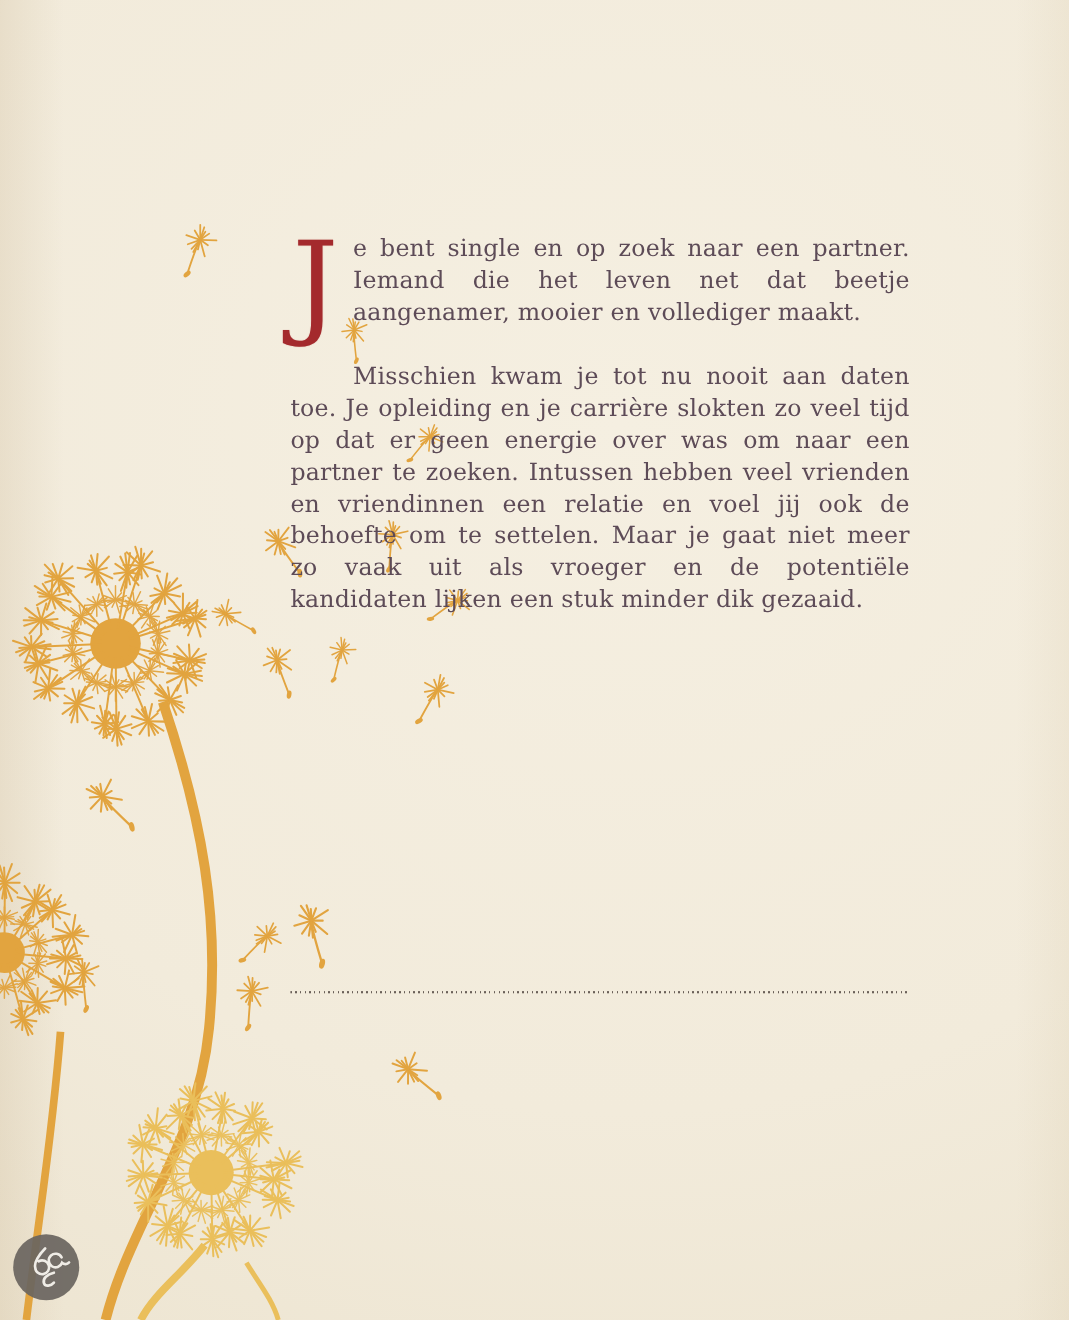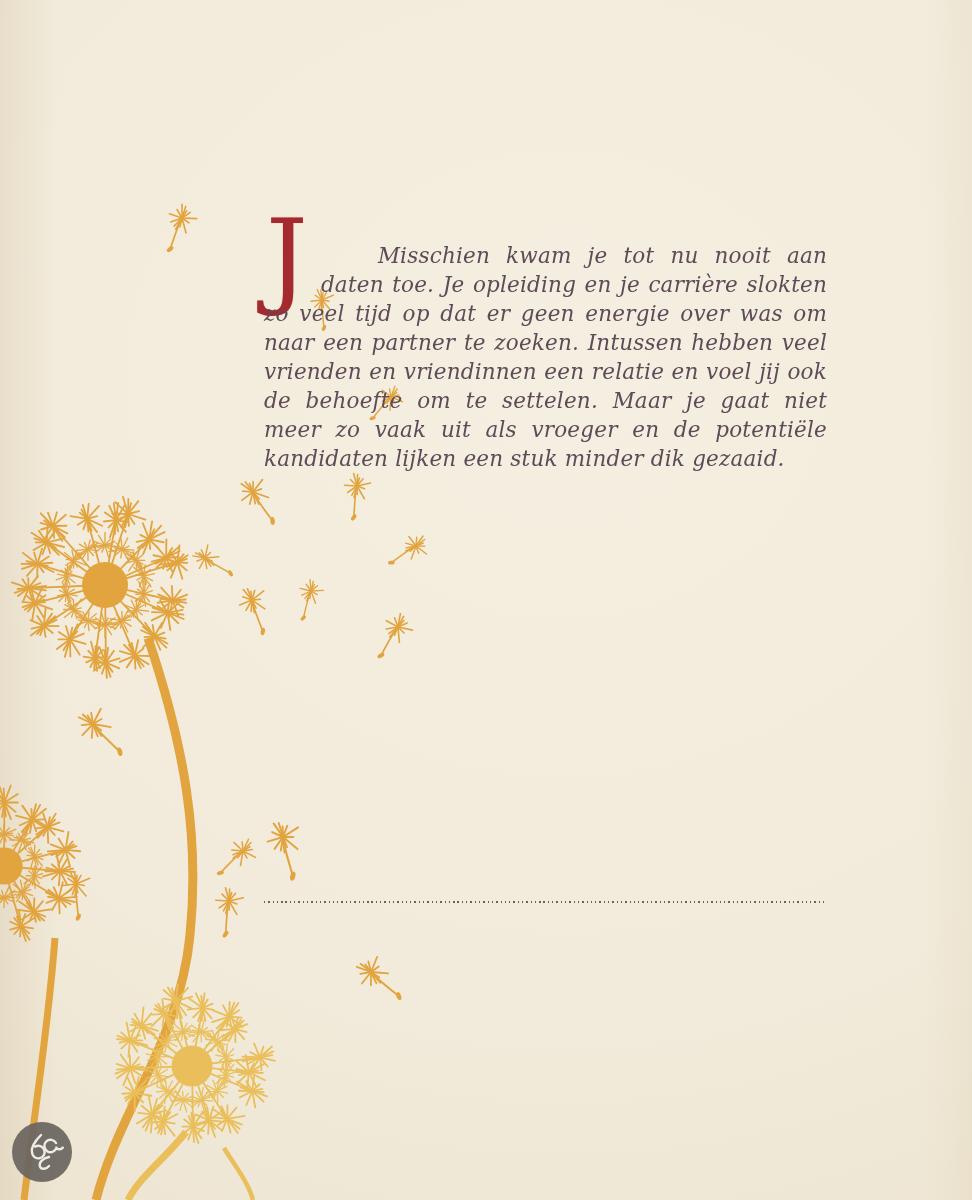--- a/index.html
+++ b/index.html
@@ -16,21 +16,21 @@
       radial-gradient(ellipse 130% 95% at 58% 32%, #f5efe1 0%, #f2ebdb 55%, #ebe2cd 100%);
   }
   .art{position:absolute;left:0;top:0;width:972px;height:1200px;pointer-events:none;}
   .text-col{
     position:absolute;left:264px;top:212px;width:563px;
     color:#5d4b57;
     font-size:21.5px;line-height:29px;letter-spacing:.2px;
     text-align:justify;
   }
   .text-col p{margin:0 0 29px 0;}
-  .text-col p.indent{text-indent:57px;font-style:italic;}
+  .text-col p.indent{text-indent:57px;}
   .dropcap{
     float:left;
     font-size:104px;line-height:82px;
     margin:5px 13px 0 2px;
     color:#a42a2d;
     font-family:"DejaVu Serif", serif;
     text-shadow:0 0 1px rgba(164,42,45,.4);
   }
   .divider{
     position:absolute;left:264px;top:901px;width:563px;height:2.4px;
@@ -1712,21 +1712,21 @@
             <line x1="0" y1="0" x2="-0.4" y2="-9.2"></line>
             <line x1="0" y1="0" x2="3.7" y2="-9.8"></line>
             <line x1="0" y1="0" x2="13.1" y2="-8.4"></line>
           </g>
         </g>
       </g>
   </svg>
 
   <div class="text-col">
     <p>
-      <span class="dropcap">J</span>
+      <span class="dropcap">J</span><span>e bent single en op zoek naar een partner. Iemand die het leven net dat beetje aangenamer, mooier en vollediger maakt.</span>
     </p>
     <p class="indent">
       <span>Misschien kwam je tot nu nooit aan daten toe. Je opleiding en je carrière slokten zo veel tijd op dat er geen energie over was om naar een partner te zoeken. Intussen hebben veel vrienden en vriendinnen een relatie en voel jij ook de behoefte om te settelen. Maar je gaat niet meer zo vaak uit als vroeger en de potentiële kandidaten lijken een stuk minder dik gezaaid.</span>
     </p>
   </div>
 
   <div class="divider"></div>
 
   <svg class="watermark" viewBox="-32 -32 64 64">
     <circle cx="0" cy="0" r="30" fill="#6b6560" opacity="0.93"></circle>

